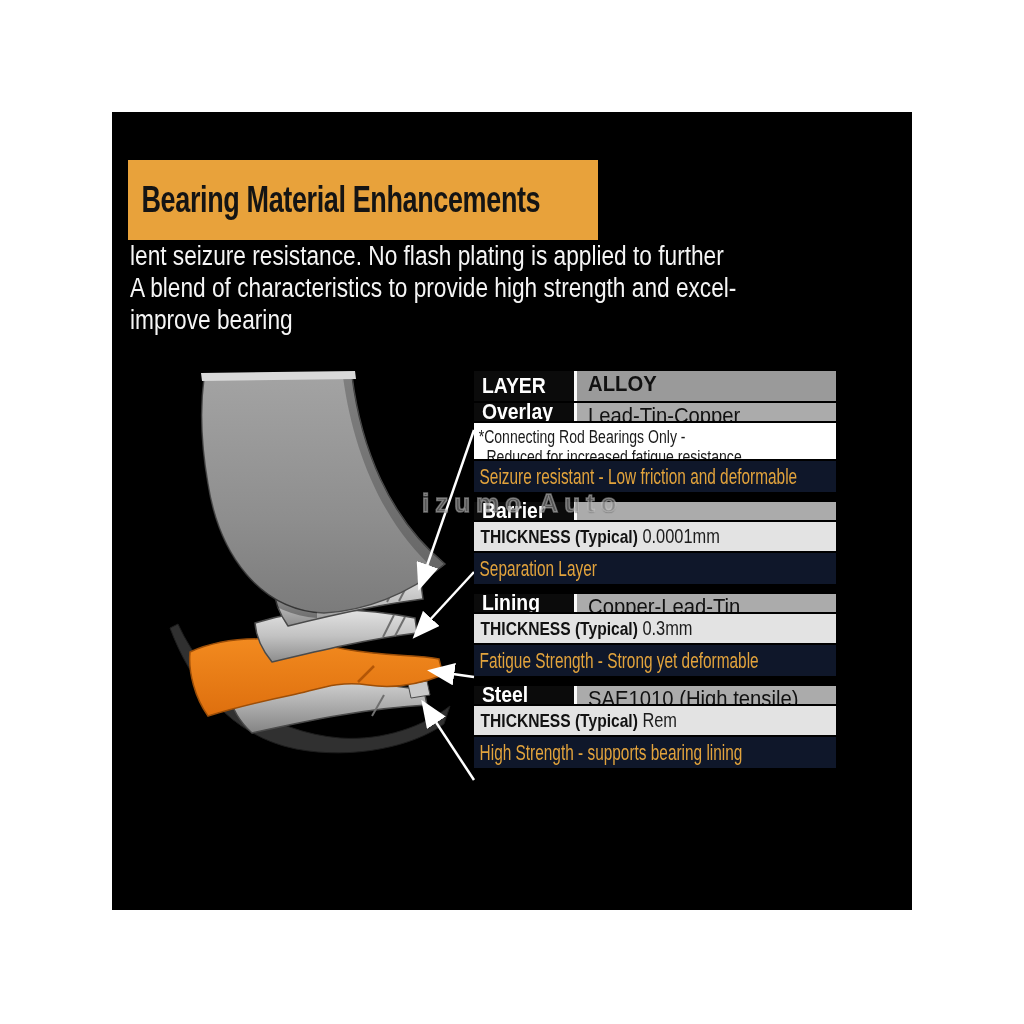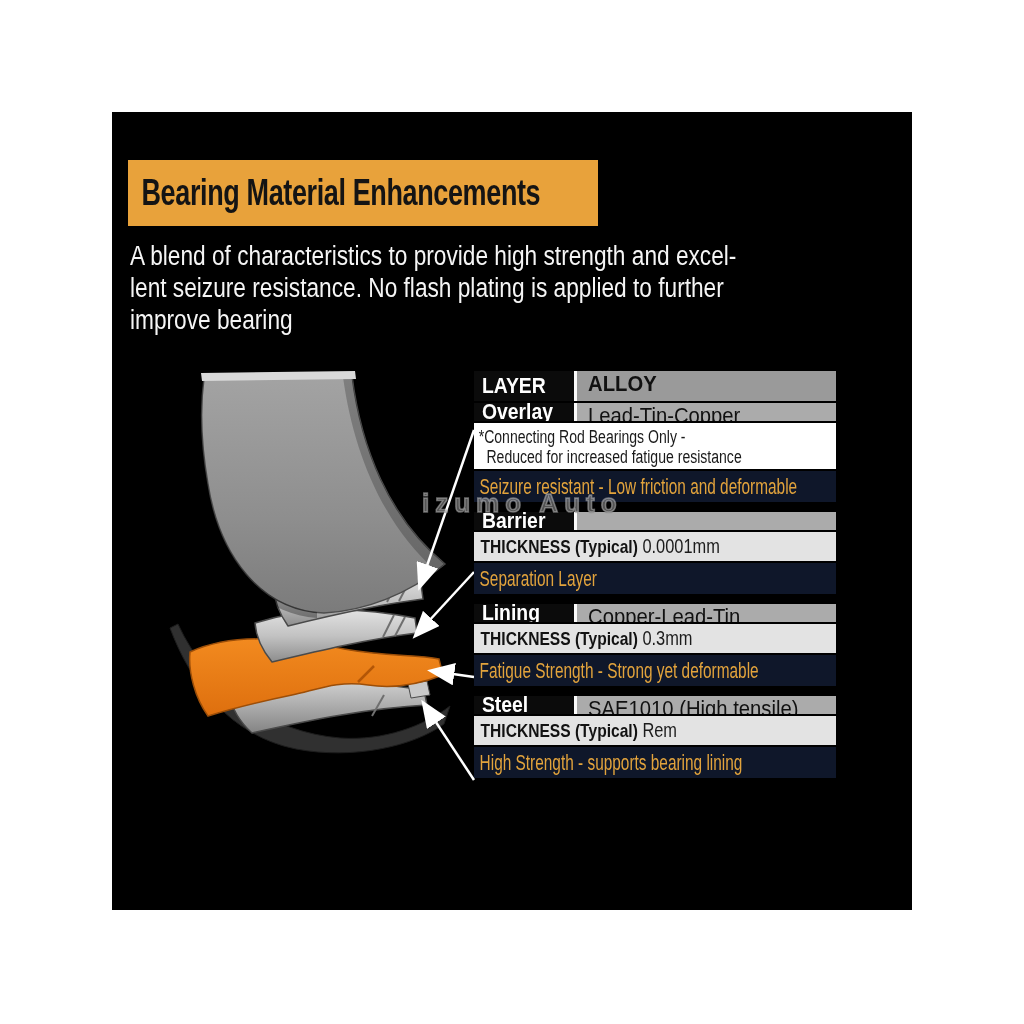--- a/index.html
+++ b/index.html
@@ -7,21 +7,21 @@
     width:1024px;height:1024px;background:#ffffff;
     font-family:"Liberation Sans", sans-serif;
     position:relative;overflow:hidden;
   }
   .canvas{
     position:absolute;left:112px;top:112px;width:800px;height:798px;
     background:#000000;
   }
   
   .title-bar{
-    position:absolute;left:16px;top:48px;width:470px;height:66px;
+    position:absolute;left:16px;top:48px;width:470px;height:80px;
     background:#E8A23B;display:flex;align-items:center;
   }
   .title-bar .txt{
     display:inline-block;font-weight:bold;font-size:36px;color:#141414;
     padding-left:18px;letter-spacing:-0.5px;white-space:nowrap;
     transform:scaleX(0.75);transform-origin:left center;
   }
   
   .intro{
     position:absolute;left:18px;top:128px;color:#f5f5f5;
@@ -69,21 +69,21 @@
   .thickness-row{
     height:29px;background:#E3E3E3;display:flex;align-items:center;
   }
   .thickness-row .wrap{
     display:inline-block;padding-left:8px;transform:scaleX(0.82);
     transform-origin:left center;white-space:nowrap;
   }
   .th-label{font-weight:bold;font-size:19px;color:#121212;}
   .th-value{font-size:20px;color:#1c1c1c;white-space:pre;}
   .note-row{
-    height:46px;background:#FFFFFF;display:block;color:#1a1a1a;
+    height:36px;background:#FFFFFF;display:block;color:#1a1a1a;
     padding-top:4px;box-sizing:border-box;
   }
   .note-row .nline{height:20px;line-height:20px;white-space:nowrap;}
   .note-row .nline span{
     display:inline-block;font-size:18px;transform:scaleX(0.78);
     transform-origin:left center;white-space:nowrap;
   }
   .note-row .n1 span{padding-left:6px;}
   .note-row .n2 span{padding-left:16px;}
   .feature-row{
@@ -162,22 +162,22 @@
       <line x1="362" y1="565" x2="320" y2="559" marker-end="url(#ah)"></line>
       <line x1="362" y1="668" x2="312" y2="592" marker-end="url(#ah)"></line>
     </g>
   </svg>
 
   <div class="title-bar">
     <span class="txt">Bearing Material Enhancements</span>
   </div>
 
   <div class="intro">
+    <div class="line"><span>lent seizure resistance. No flash plating is applied to further</span></div>
     <div class="line"><span>A blend of characteristics to provide high strength and excel-</span></div>
-    <div class="line"><span>lent seizure resistance. No flash plating is applied to further</span></div>
     <div class="line"><span>improve bearing</span></div>
   </div>
 
   <div class="watermark">izumo Auto</div>
 
   <div class="layer-table">
 
     <div class="row header-row">
       <div class="cell-label">
           <span>LAYER</span>

